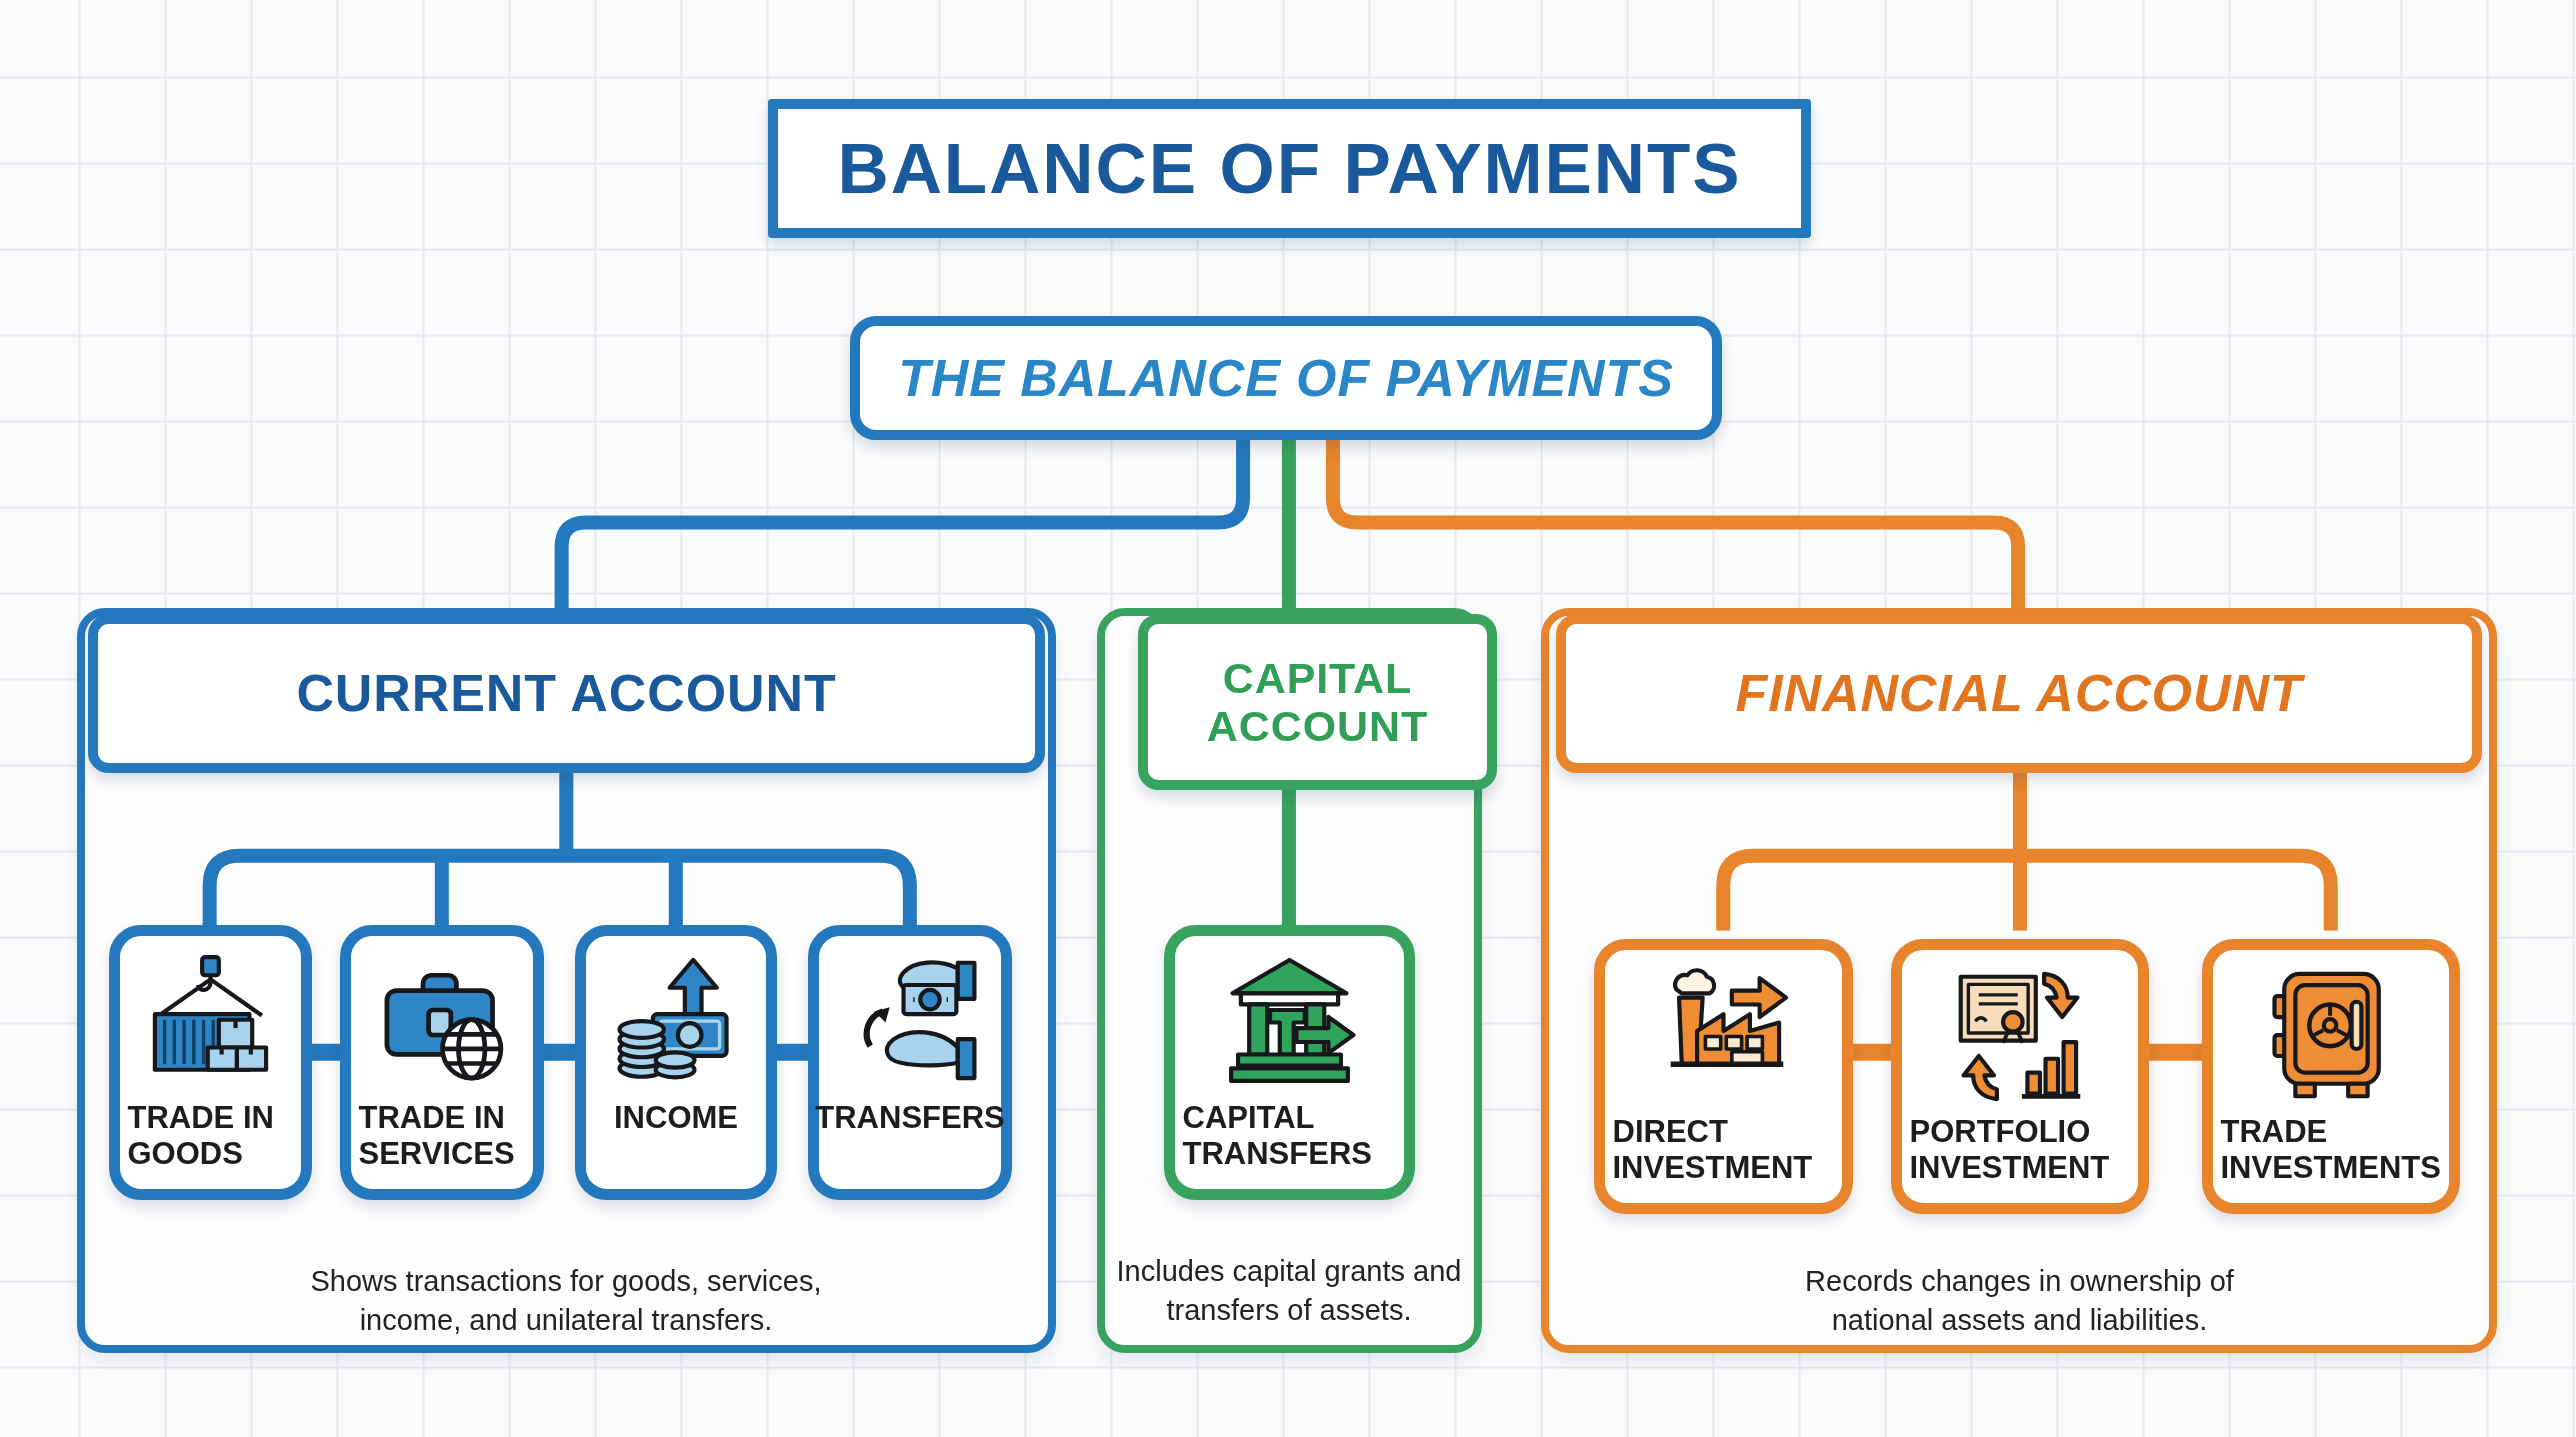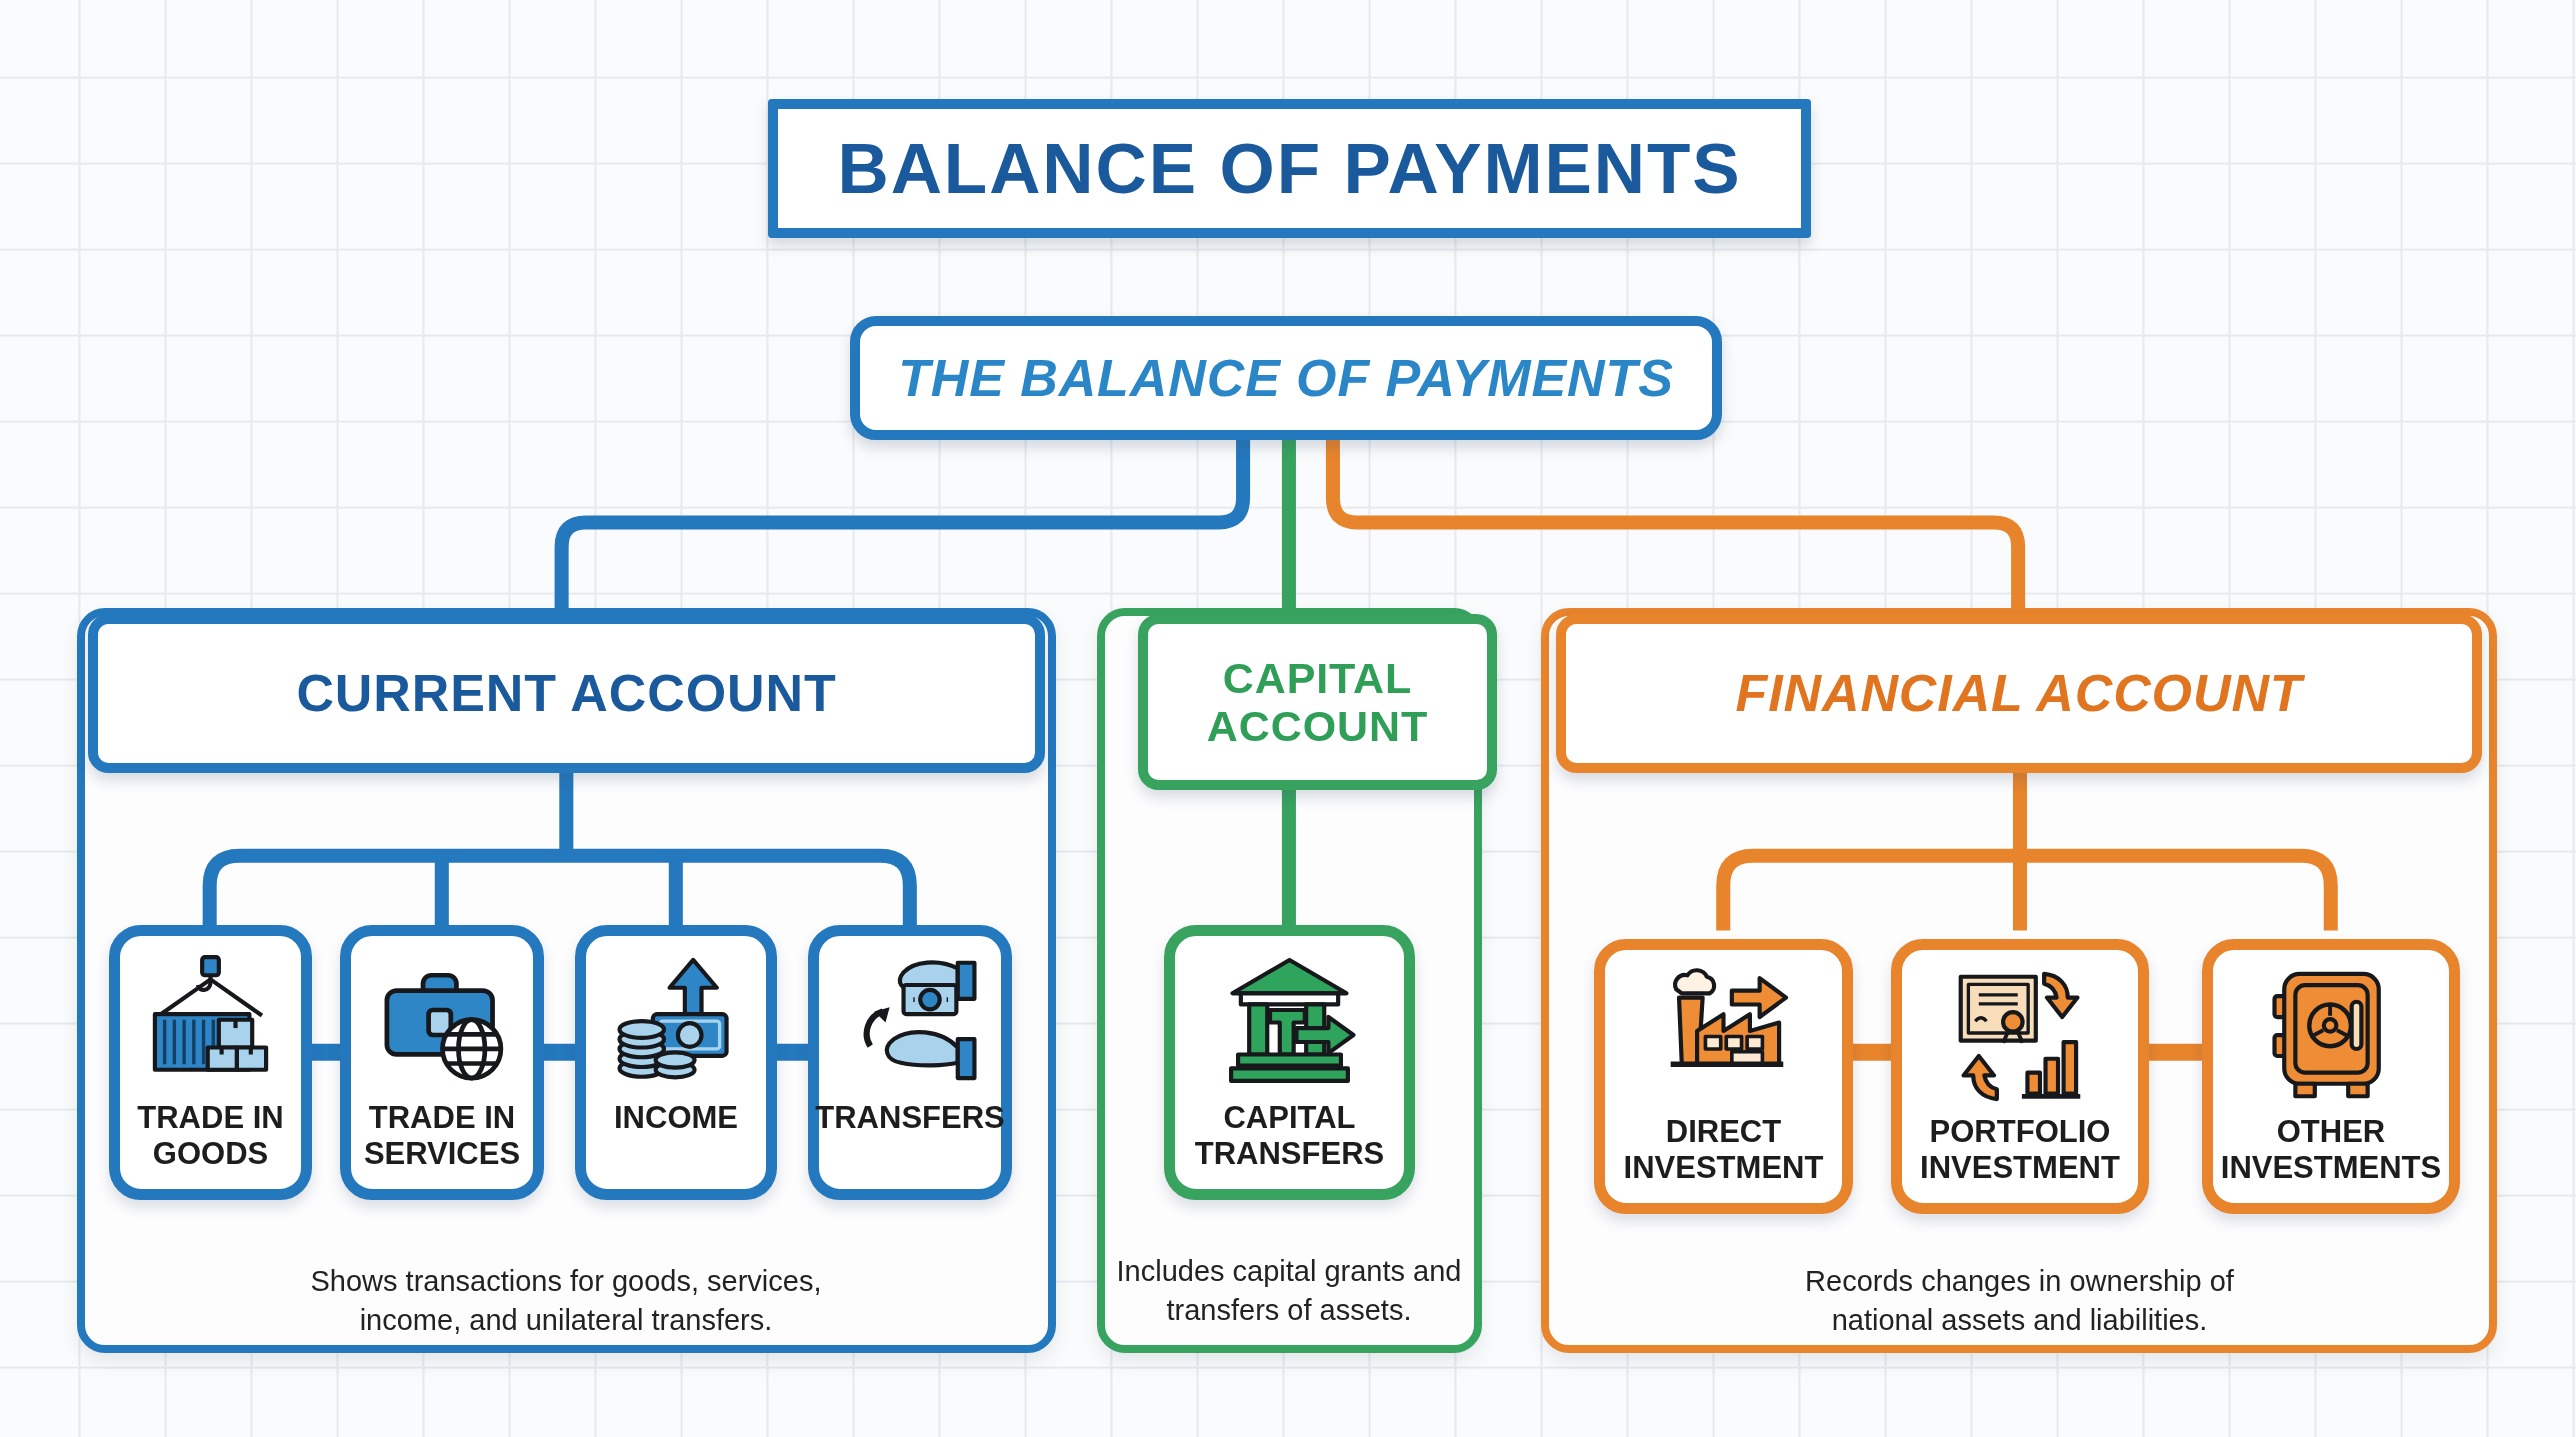--- a/index.html
+++ b/index.html
@@ -62,21 +62,21 @@
     border-radius:32px; box-sizing:border-box;
     display:flex; flex-direction:column; align-items:center;
     box-shadow:0 7.5px 13px rgba(50,70,100,.16);
   }
   .child.blue{border:11.2px solid var(--c-blue);}
   .child.green{border:11.2px solid var(--c-green);}
   .child.orange{border:11.2px solid var(--c-orange);margin-top:14px;}
   .child .icon{width:139px; height:139px; margin-top:17px; flex:0 0 auto;}
   .child .label{
     margin-top:7.5px; padding:0 7.5px; font-size:31px; font-weight:700;
-    line-height:1.18; color:var(--c-label_ink); text-align:center; letter-spacing:0;
+    line-height:1.18; color:var(--c-label_ink); letter-spacing:0;
   }
   .desc{
     position:absolute; z-index:3; text-align:center;
     font-size:29px; line-height:1.35; color:var(--c-description_ink);
   }
 </style>
 </head>
 <body>
 
 <div class="canvas">
@@ -259,19 +259,19 @@
         <rect x="16" y="5" width="68" height="79" rx="11" fill="#ee8d35"></rect>
         <rect x="24" y="13" width="52" height="63" rx="7"></rect>
         <circle cx="49" cy="42" r="15" stroke-width="3.2"></circle>
         <circle cx="49" cy="42" r="4.5" fill="#ee8d35"></circle>
         <path d="M49 27v8M36.5 49.5l7.5-4M61.5 49.5l-7.5-4" stroke-width="2.8"></path>
         <rect x="64.5" y="25" width="7" height="34" rx="3.5" fill="#f8ddba"></rect>
         <rect x="24" y="84" width="14" height="9" fill="#ee8d35"></rect>
         <rect x="62" y="84" width="14" height="9" fill="#ee8d35"></rect>
       </g>
     </svg>
-    <div class="label">OTHER INVESTMENTS</div>
+    <div class="label">TRADE INVESTMENTS</div>
   </div>
 
   <div class="desc" style="left:1762px; top:1262px; width:515px">Records changes in ownership of national assets and liabilities.</div>
 
 </div>
 
 
 </body></html>

